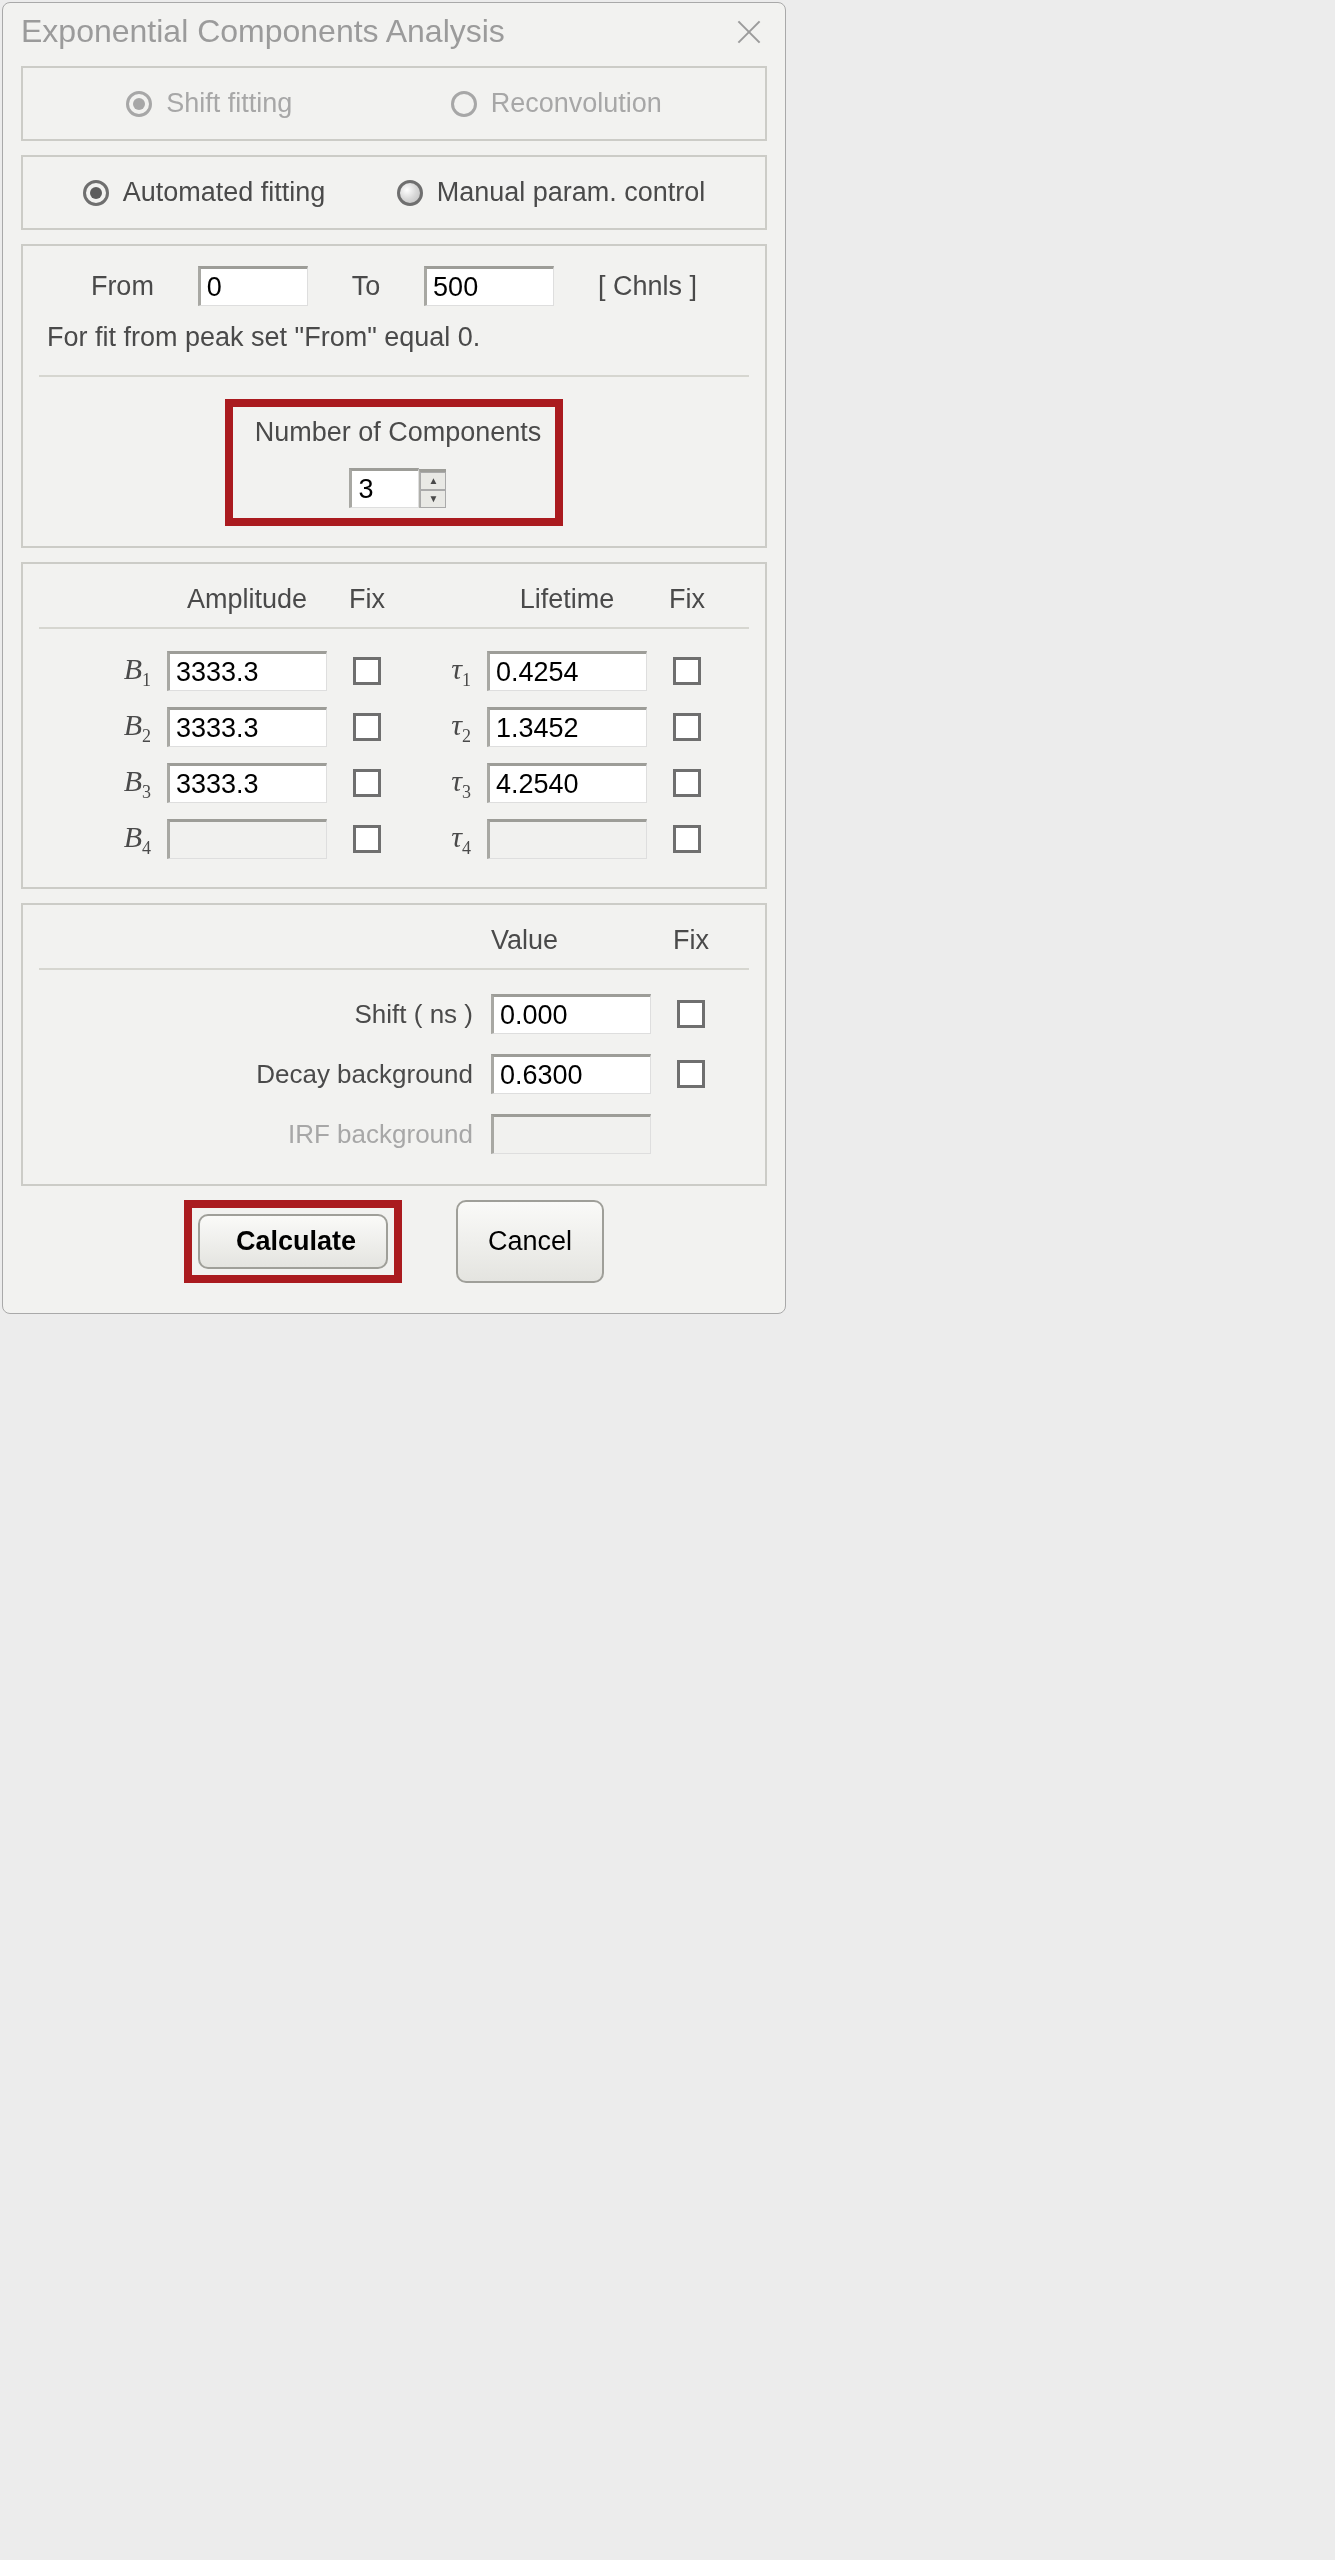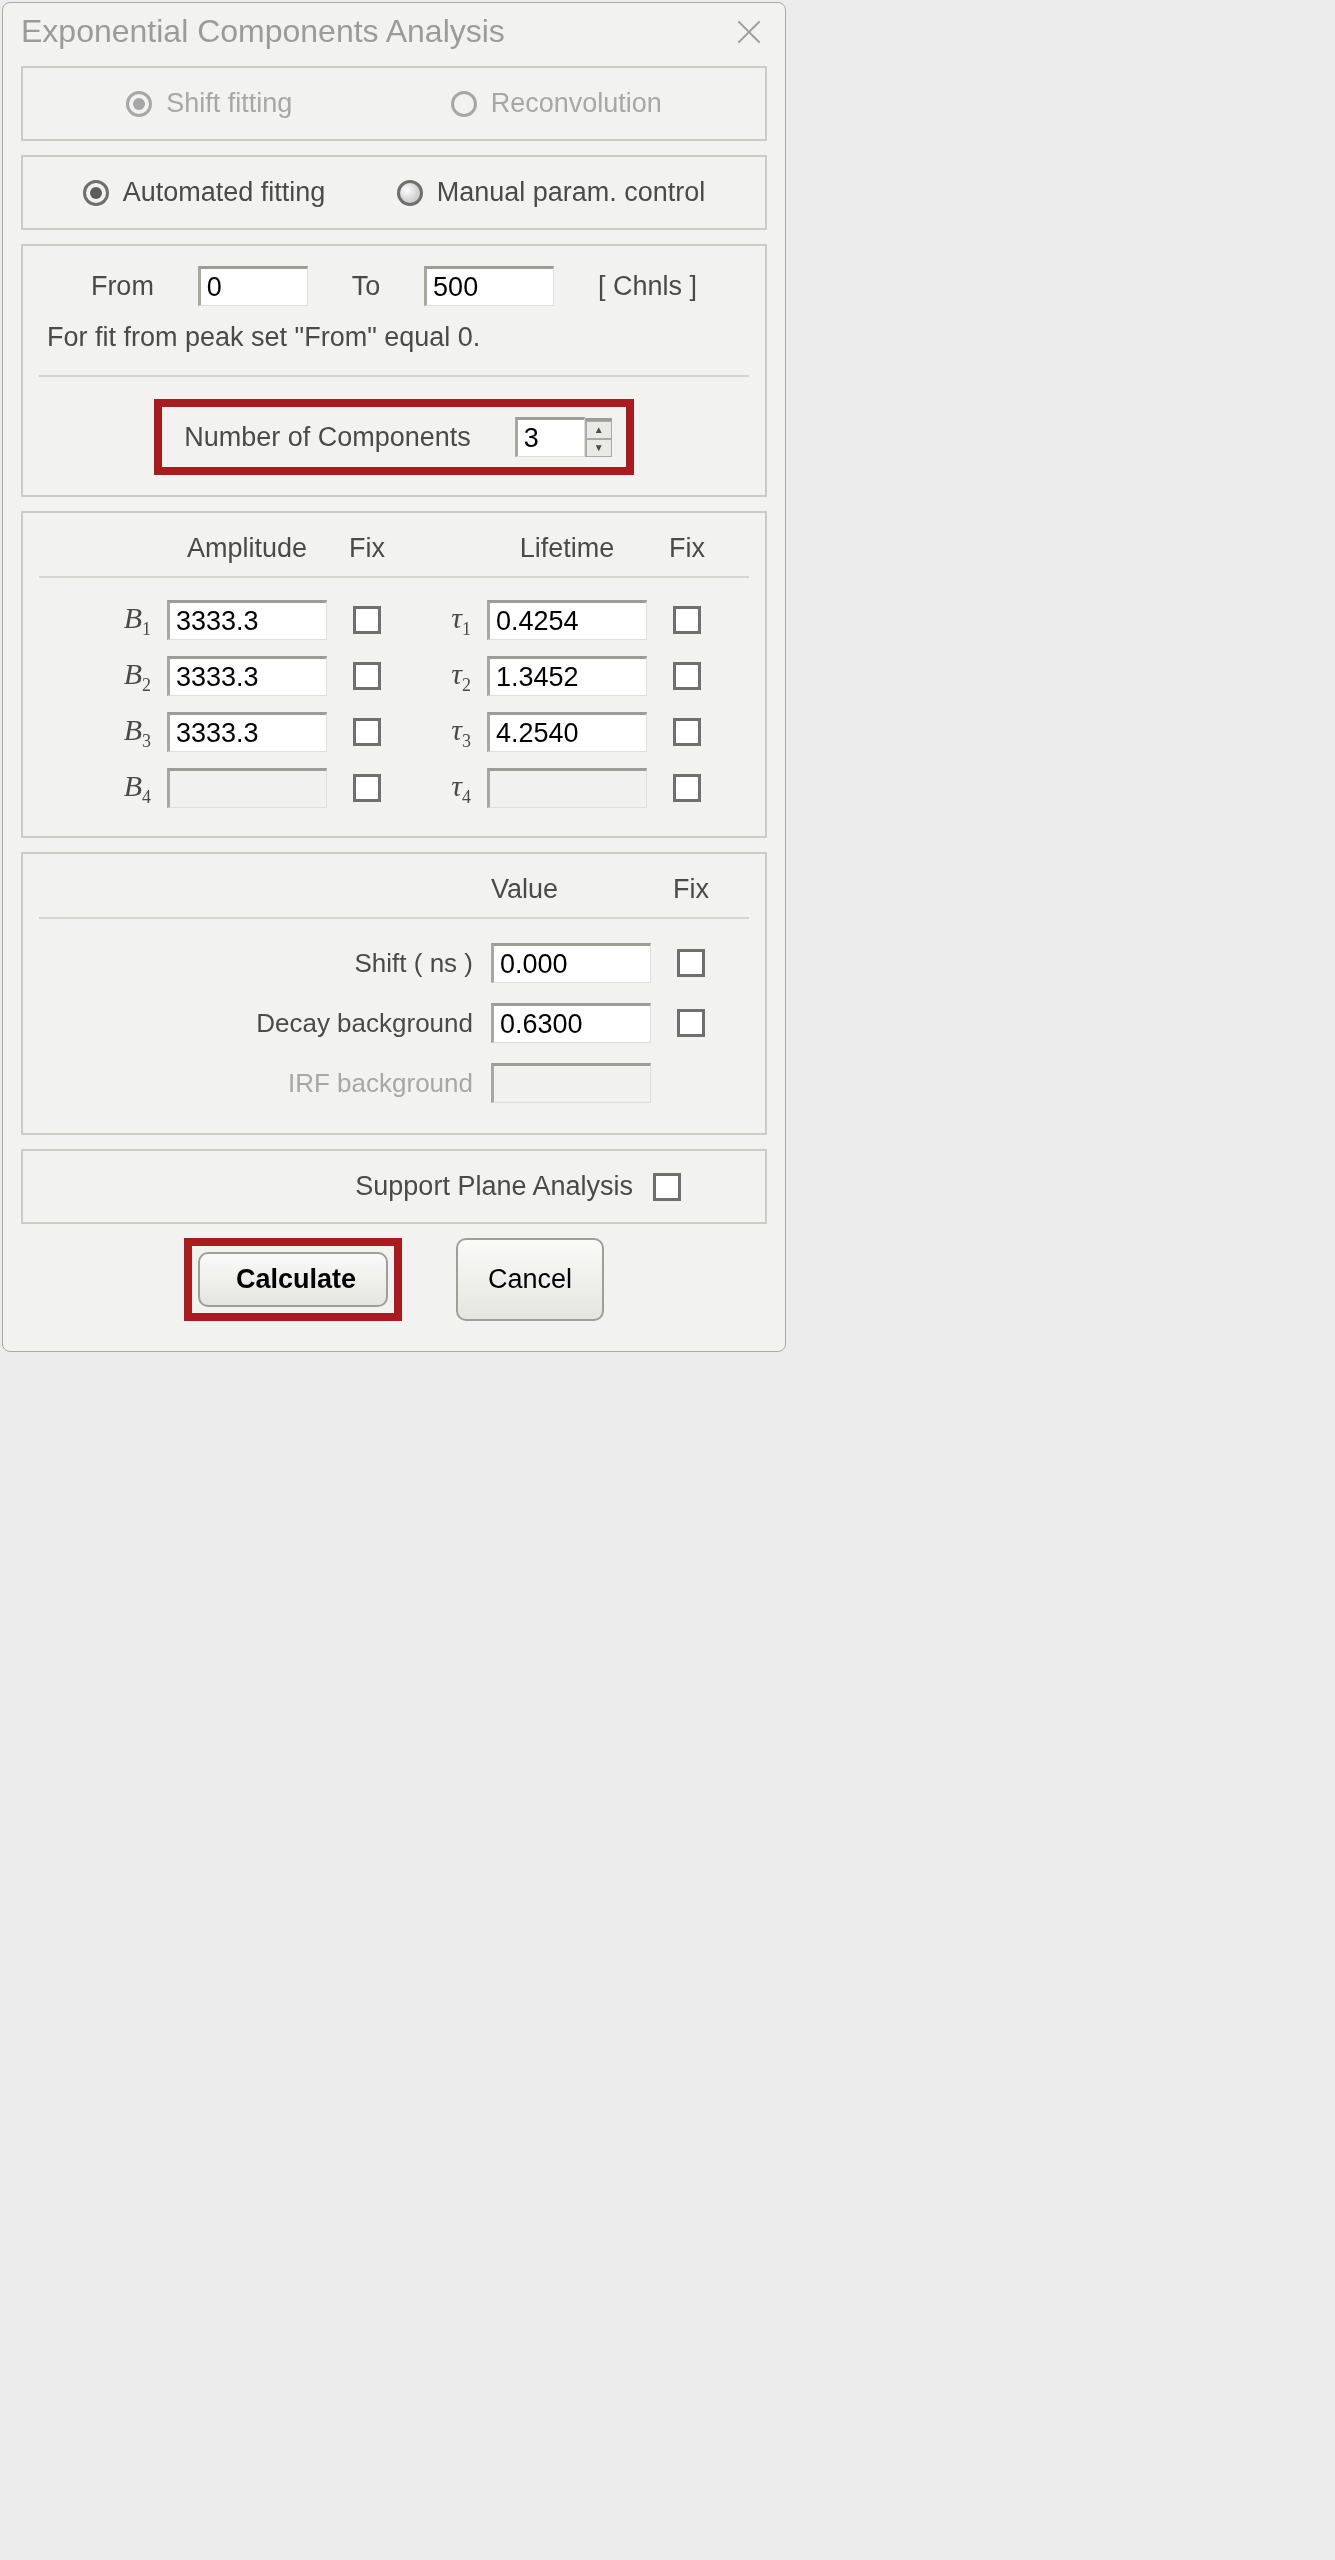--- a/index.html
+++ b/index.html
@@ -112,20 +112,21 @@
     border-top: 2px solid #d6d6d0;
     margin: 22px -8px;
   }
 
   .highlight-red {
     border: 8px solid #aa1b1f;
     padding: 10px 14px 10px 22px;
     display: inline-flex;
     align-items: center;
     gap: 10px;
+    flex-direction: column;
   }
   .spinner {
     display: inline-flex;
     align-items: center;
   }
   .spinner .btns {
     display: flex; flex-direction: column;
     border-top: 3px solid #9d9d98;
     border-left: 1px solid #b0b0ab;
   }
@@ -362,26 +363,20 @@
             <div class="checkbox"></div>
           </div>
       </div>
       <div class="value-row disabled">
         <span class="vlabel">IRF background</span>
         <input class="text disabled" value="" style="">
         <span class="nochk"></span>
       </div>
     </div>
 
-    <div class="panel">
-      <div class="support-row">
-        <span class="field-label">Support Plane Analysis</span>
-        <div class="checkbox"></div>
-      </div>
-    </div>
 
     <div class="buttons-row">
       <span class="calc-highlight">
         <button class="btn" style="font-weight:bold;padding-left:36px;">Calculate</button>
       </span>
       <button class="btn">Cancel</button>
     </div>
 
   </div>
 </div>

